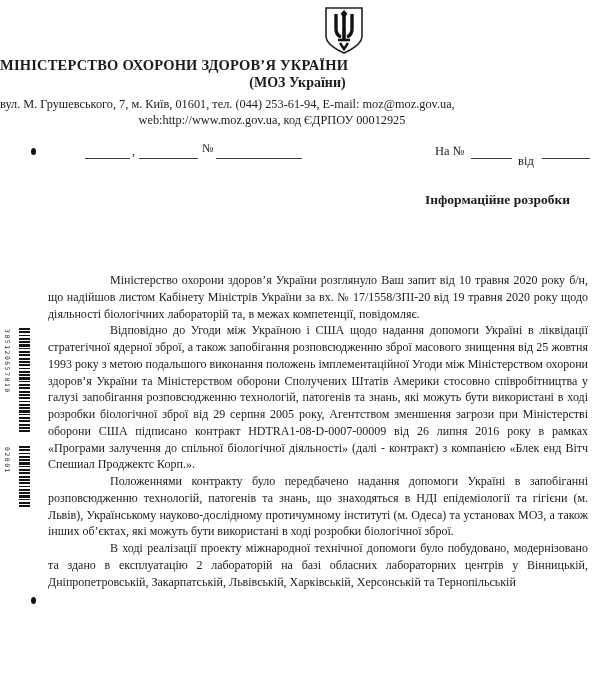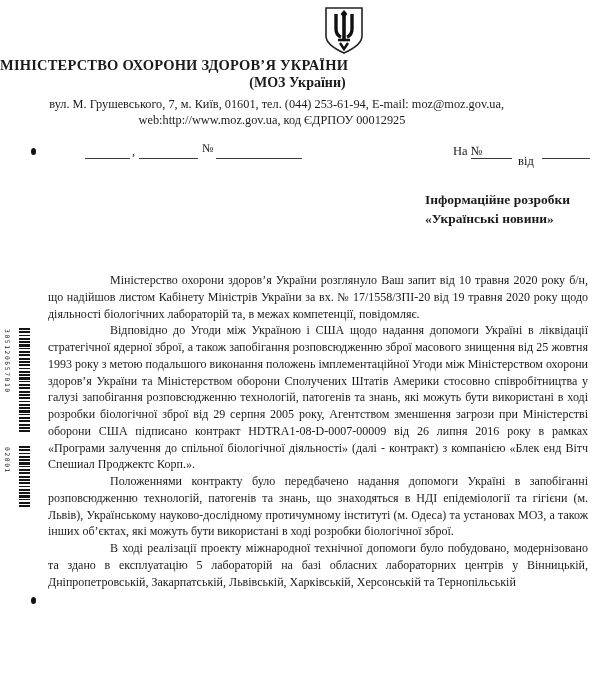--- a/index.html
+++ b/index.html
@@ -6,32 +6,32 @@
   body{width:604px;height:680px;background:#ffffff;overflow:hidden;
        font-family:"Liberation Serif","DejaVu Serif",serif;color:#1b1b1b;}
   .page{position:relative;width:604px;height:680px;background:#fff;overflow:hidden;}
 
   
   .emblem{position:absolute;left:322px;top:6px;width:44px;height:50px;}
   .doc-title{position:absolute;left:0;top:57px;width:604px;text-align:left;
              font-weight:bold;font-size:14.5px;letter-spacing:.2px;white-space:nowrap;}
   .doc-subtitle{position:absolute;left:0;top:75px;width:595px;text-align:center;
                 font-weight:bold;font-size:14px;}
-  .addr1{position:absolute;left:0;top:97px;width:504px;text-align:right;font-size:12.3px;white-space:nowrap;}
+  .addr1{position:absolute;left:0;top:97px;width:504px;text-align:left;font-size:12.3px;white-space:nowrap;}
   .addr2{position:absolute;left:0;top:113px;width:544px;text-align:center;font-size:12.3px;}
 
   
   .ref-row{position:absolute;left:0;top:144px;width:604px;height:18px;font-size:12.5px;}
   .blank{display:inline-block;border-bottom:1px solid #3a3a3a;height:12px;vertical-align:baseline;}
   .b1{position:absolute;left:85px;top:2px;width:45px;}
   .comma{position:absolute;left:132px;top:0;}
   .b2{position:absolute;left:139px;top:2px;width:59px;}
   .numsign{position:absolute;left:202px;top:-3px;font-size:12px;}
   .b3{position:absolute;left:216px;top:2px;width:86px;}
-  .ref-right-prefix{position:absolute;left:453px;top:0;}
+  .ref-right-prefix{position:absolute;left:435px;top:0;}
   .b4{position:absolute;left:471px;top:2px;width:41px;}
   .ref-right-mid{position:absolute;left:518px;top:10px;}
   .b5{position:absolute;left:542px;top:2px;width:48px;}
 
   .ink-dot{position:absolute;width:5px;height:7px;background:#111;border-radius:50%;}
   .dot-a{left:31px;top:148px;}
   .dot-b{left:31px;top:597px;}
 
   
   .recipient{position:absolute;left:425px;top:191px;font-weight:bold;font-size:13.5px;line-height:18.5px;}
@@ -86,28 +86,27 @@
     <span class="blank b4"></span>
     <span class="ref-right-mid">від</span>
     <span class="blank b5"></span>
   </div>
 
   <span class="ink-dot dot-a"></span>
   <span class="ink-dot dot-b"></span>
 
   <div class="recipient">
     <div>Інформаційне розробки</div>
-    <div>«Українські новини»</div>
   </div>
 
   <div class="bc bc1"></div>
   <div class="bc bc2"></div>
   <div class="bc-digits bcd1">305120657010</div>
   <div class="bc-digits bcd2">02001</div>
 
   <div class="body-text">
     <p>Міністерство охорони здоров’я України розглянуло Ваш запит від 10 травня 2020 року б/н, що надійшов листом Кабінету Міністрів України за вх. № 17/1558/ЗПІ-20 від 19 травня 2020 року щодо діяльності біологічних лабораторій та, в межах компетенції, повідомляє.</p>
     <p>Відповідно до Угоди між Україною і США щодо надання допомоги Україні в ліквідації стратегічної ядерної зброї, а також запобігання розповсюдженню зброї масового знищення від 25 жовтня 1993 року з метою подальшого виконання положень імплементаційної Угоди між Міністерством охорони здоров’я України та Міністерством оборони Сполучених Штатів Америки стосовно співробітництва у галузі запобігання розповсюдженню технологій, патогенів та знань, які можуть бути використані в ході розробки біологічної зброї від 29 серпня 2005 року, Агентством зменшення загрози при Міністерстві оборони США підписано контракт HDTRA1-08-D-0007-00009 від 26 липня 2016 року в рамках «Програми залучення до спільної біологічної діяльності» (далі - контракт) з компанією «Блек енд Вітч Спешиал Проджектс Корп.».</p>
     <p>Положеннями контракту було передбачено надання допомоги Україні в запобіганні розповсюдженню технологій, патогенів та знань, що знаходяться в НДІ епідеміології та гігієни (м. Львів), Українському науково-дослідному протичумному інституті (м. Одеса) та установах МОЗ, а також інших об’єктах, які можуть бути використані в ході розробки біологічної зброї.</p>
-    <p>В ході реалізації проекту міжнародної технічної допомоги було побудовано, модернізовано та здано в експлуатацію 5 лабораторій на базі обласних лабораторних центрів у Вінницькій, Дніпропетровській, Закарпатській, Львівській, Харківській, Херсонській та Тернопільській</p>
+    <p>В ході реалізації проекту міжнародної технічної допомоги було побудовано, модернізовано та здано в експлуатацію 2 лабораторій на базі обласних лабораторних центрів у Вінницькій, Дніпропетровській, Закарпатській, Львівській, Харківській, Херсонській та Тернопільській</p>
   </div>
 
 </div>
 
 </body></html>

